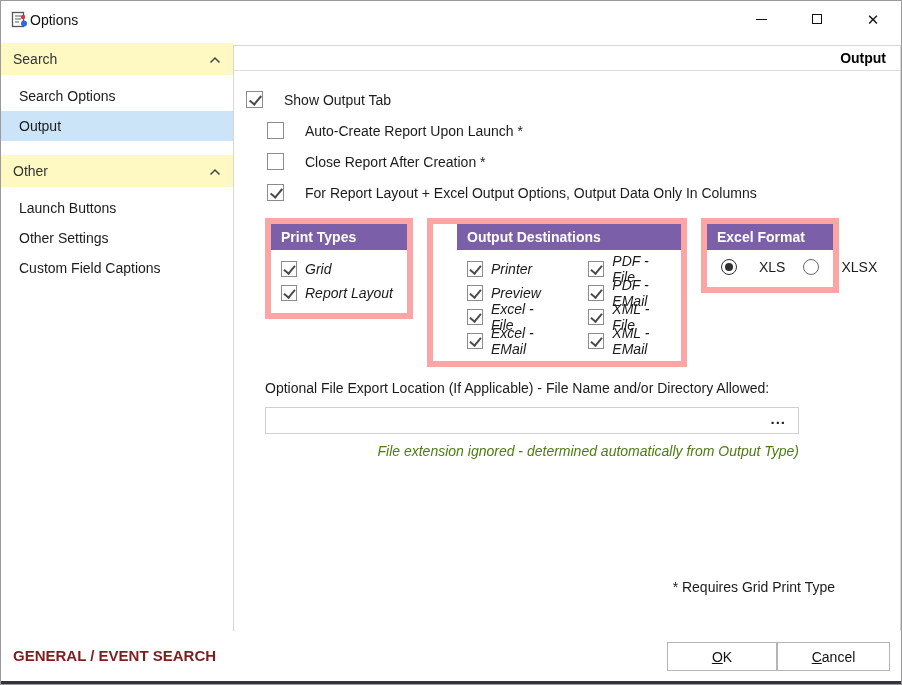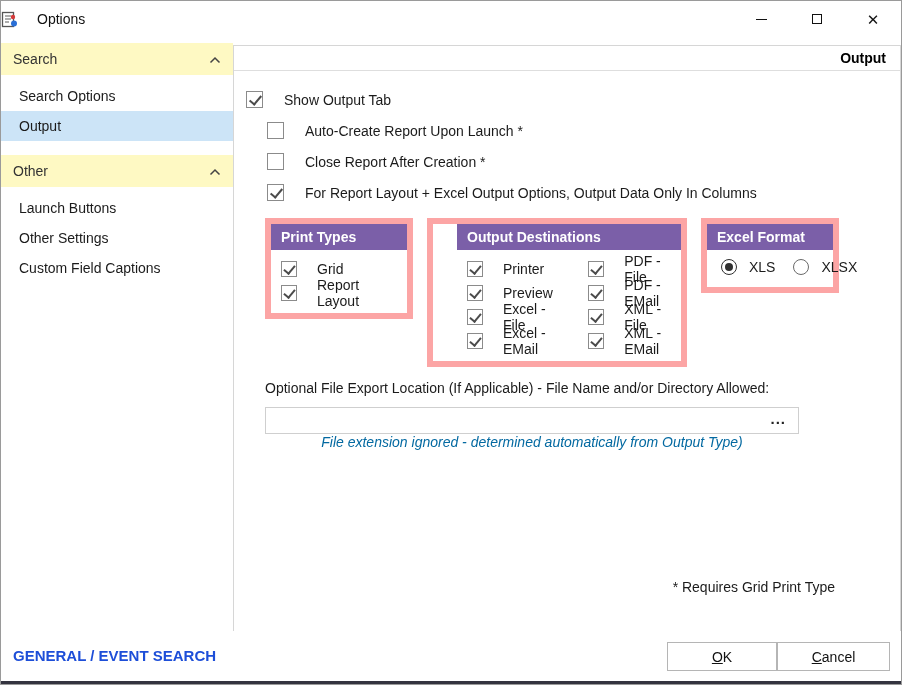--- a/index.html
+++ b/index.html
@@ -4,21 +4,21 @@
 <style>
   html,body{margin:0;padding:0;background:#cfcfcf;}
   *{box-sizing:border-box;}
   .window{
     position:relative;width:902px;height:685px;background:#fff;
     border:1px solid #9a9a9a;font-family:"Liberation Sans",sans-serif;color:#1b1b1b;
     overflow:hidden;
   }
   
   .titlebar{position:absolute;top:0;left:0;right:0;height:36px;display:flex;align-items:center;justify-content:space-between;background:#fff;}
-  .title-left{display:flex;align-items:center;gap:19px;}
+  .title-left{display:flex;align-items:flex-end;gap:2px;padding-left:10px;}
   .title-text{font-size:14px;color:#111;}
   .win-controls{display:flex;height:100%;}
   .win-btn{width:56px;height:100%;display:flex;align-items:center;justify-content:center;cursor:default;}
   .glyph-min{display:block;width:11px;height:0;border-top:1.4px solid #111;}
   .glyph-max{display:block;width:10px;height:10px;border:1.4px solid #111;}
   .glyph-close{font-size:15px;color:#111;line-height:1;}
   
   .sidebar{position:absolute;top:36px;left:0;width:232px;bottom:53px;background:#fff;}
   .sb-header{height:32px;margin-top:6px;background:#fef9c3;display:flex;align-items:center;justify-content:space-between;padding:0 12px;cursor:default;}
   .sb-header-label{font-size:14px;color:#333;}
@@ -32,40 +32,40 @@
   .cb-row{display:flex;align-items:center;gap:21px;height:31px;margin-left:12px;font-size:14px;}
   .cb-row.indent{margin-left:33px;}
   .cb{width:17px;height:17px;border:1px solid #8b8b8b;background:#fff;display:inline-block;position:relative;flex:0 0 auto;}
   .cb.checked::after{content:"";position:absolute;left:5px;top:1px;width:5px;height:10px;border:solid #4b4b4b;border-width:0 2px 2px 0;transform:rotate(40deg);}
   .cb-label{color:#1b1b1b;}
   
   .groups-row{display:flex;align-items:flex-start;gap:14px;margin-left:31px;margin-top:10px;}
   .group{border:6px solid #fca5a5;background:#fff;}
   .group-header{background:#7b5fa8;color:#fff;font-weight:bold;font-size:14px;padding:5px 10px;}
   .group-body{padding:7px 10px 8px 10px;}
-  .g-cb-row{display:flex;align-items:center;gap:20px;height:24px;font-size:14px;}
+  .g-cb-row{display:flex;align-items:center;gap:8px;height:24px;font-size:14px;font-style:italic;}
   .g-cb-row .cb{width:16px;height:16px;}
   .g-cb-row .cb.checked::after{left:4px;top:1px;width:5px;height:9px;}
   .dest-cols{display:flex;gap:34px;}
   .radio-row{display:flex;align-items:center;gap:18px;padding:2px 4px 4px 4px;}
-  .radio-opt{display:flex;align-items:flex-start;gap:12px;font-size:14px;}
+  .radio-opt{display:flex;align-items:flex-start;gap:22px;font-size:14px;}
   .radio{width:16px;height:16px;border:1px solid #6a6a6a;border-radius:50%;background:#fff;position:relative;flex:0 0 auto;}
   .radio.selected{border-color:#2f2f2f;}
   .radio.selected::after{content:"";position:absolute;left:3px;top:3px;width:8px;height:8px;border-radius:50%;background:#2f2f2f;}
   
   .export-section{position:absolute;left:31px;top:334px;width:534px;}
   .export-label{font-size:14px;color:#1b1b1b;margin-bottom:11px;}
   .export-input-wrap{position:relative;width:534px;height:27px;border:1px solid #cfcfcf;background:#fff;}
   .export-input{position:absolute;inset:0;border:0;outline:none;width:100%;height:100%;padding:0 30px 0 8px;font-family:"Liberation Sans",sans-serif;font-size:14px;}
   .browse-btn{position:absolute;right:6px;top:0;height:100%;display:flex;align-items:flex-start;padding-top:2px;font-weight:bold;font-size:15px;letter-spacing:1px;color:#222;cursor:default;background:transparent;border:0;}
-  .export-note{text-align:center;font-style:italic;font-size:14px;color:#0369a1;}
+  .export-note{margin-top:9px;text-align:right;font-style:italic;font-size:14px;color:#4d7c0f;}
   .footnote{position:absolute;right:65px;top:533px;font-size:14px;color:#1b1b1b;}
   
   .footer{position:absolute;left:0;right:0;bottom:3px;height:50px;background:#fff;}
-  .status-text{position:absolute;left:12px;top:16px;font-weight:bold;font-size:15px;color:#1d4ed8;}
+  .status-text{position:absolute;left:12px;top:16px;font-weight:bold;font-size:15px;color:#7f1d1d;}
   .btn{position:absolute;top:11px;height:29px;background:#fff;border:1px solid #b5b5b5;font-family:"Liberation Sans",sans-serif;font-size:14px;color:#111;display:flex;align-items:center;justify-content:center;cursor:default;}
   .btn-ok{right:124px;width:110px;}
   .btn-cancel{right:11px;width:113px;}
   .ak{text-decoration:underline;}
   .bottom-strip{position:absolute;left:0;right:0;bottom:0;height:3px;background:#33333f;}
 </style>
 </head>
 <body>
 
 <div class="window">

